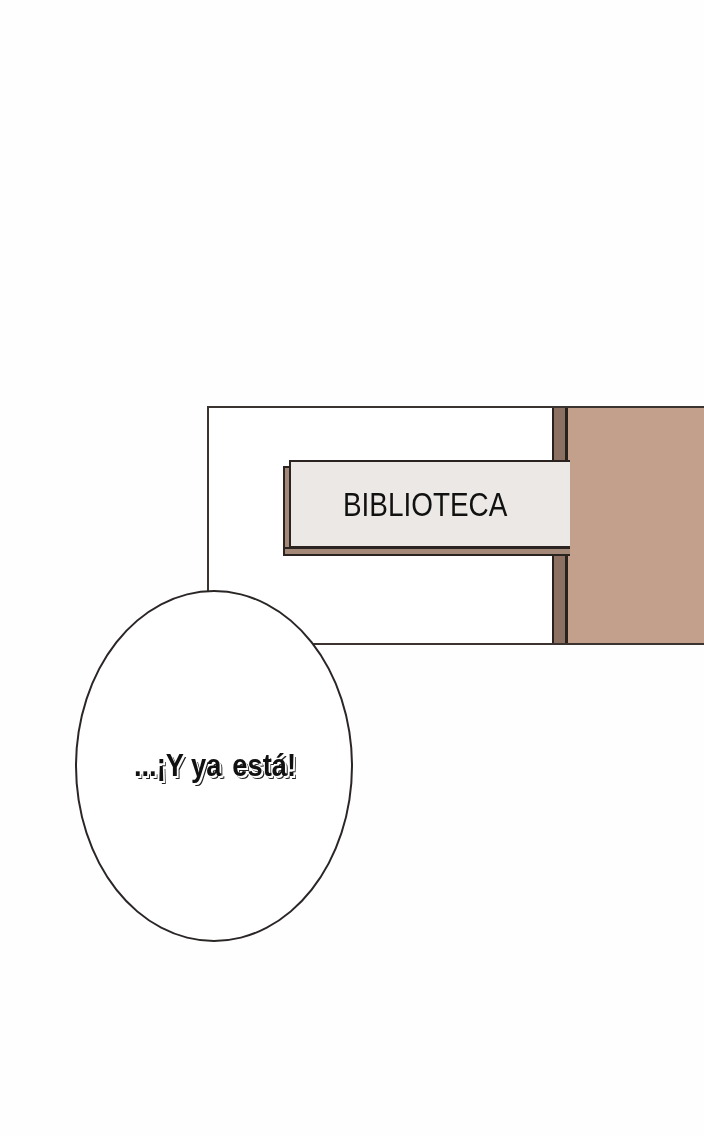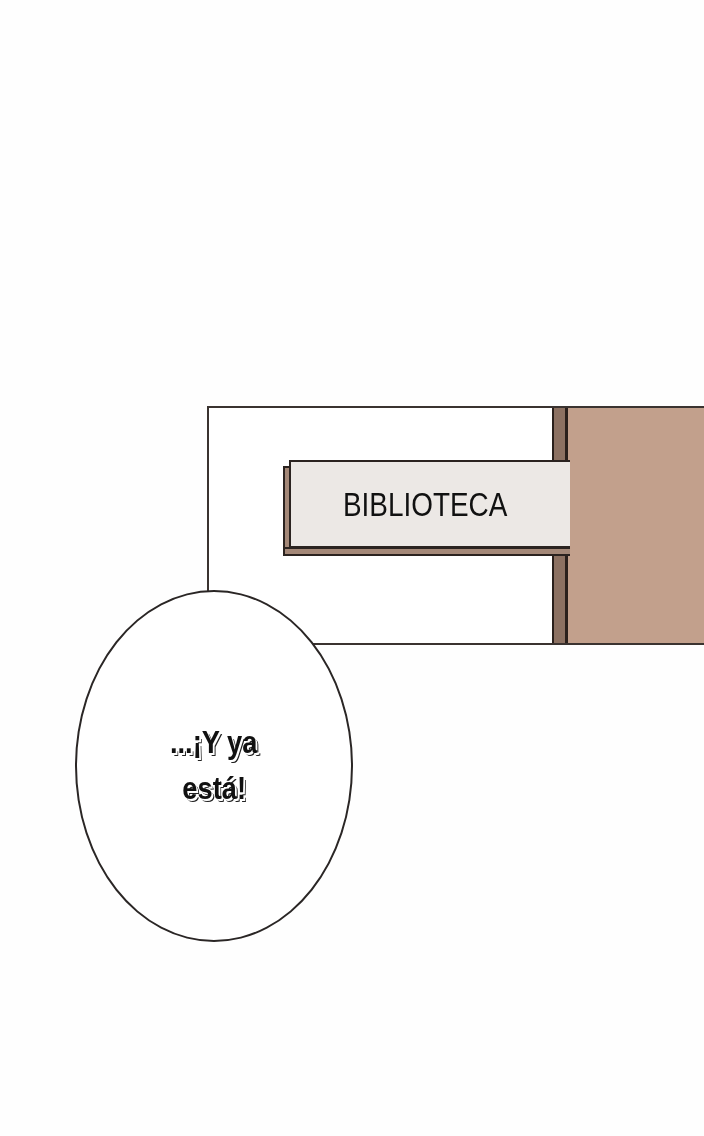--- a/index.html
+++ b/index.html
@@ -41,21 +41,21 @@
     }
     .sign-text {
       font-family: "Liberation Sans", sans-serif; font-size: 34px; color: #111;
       letter-spacing: 0px; transform: scaleX(0.82); transform-origin: center;
       margin-left: -10px;
     }
     .bubble {
       position: absolute; left: 75px; top: 590px; width: 278px; height: 352px;
       border: 2.5px solid #2a2625; border-radius: 50%; background: #ffffff;
       box-sizing: border-box;
-      display: flex; flex-direction: column; align-items: center; justify-content: center;
+      display: flex; flex-direction: row; align-items: center; justify-content: center;
     }
     .bubble-line {
       font-family: "Liberation Sans", sans-serif; font-weight: bold; font-size: 31px;
       color: #111; line-height: 46px; transform: scaleX(0.88);
       text-shadow: 2px 2px 0 #ffffff, 3px 3px 0 #222, -1px -1px 0 #fff;
     }
   </style>
 </head>
 <body>
 

